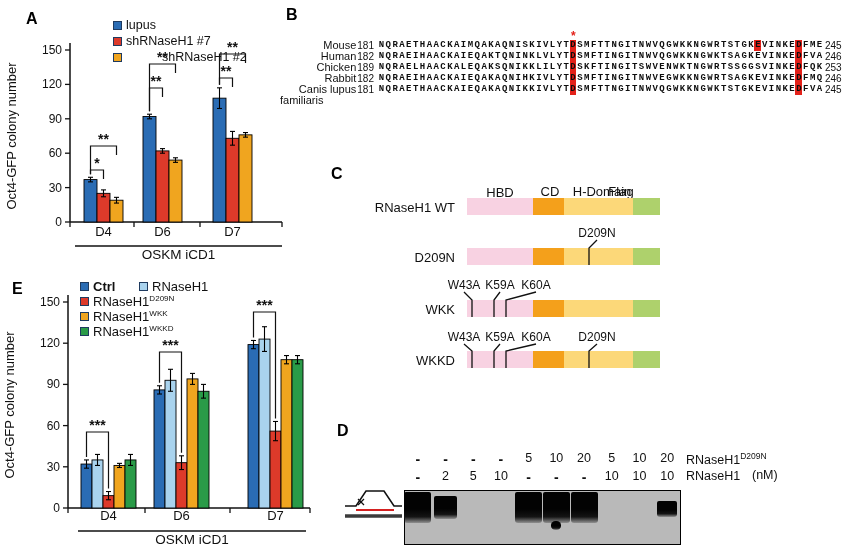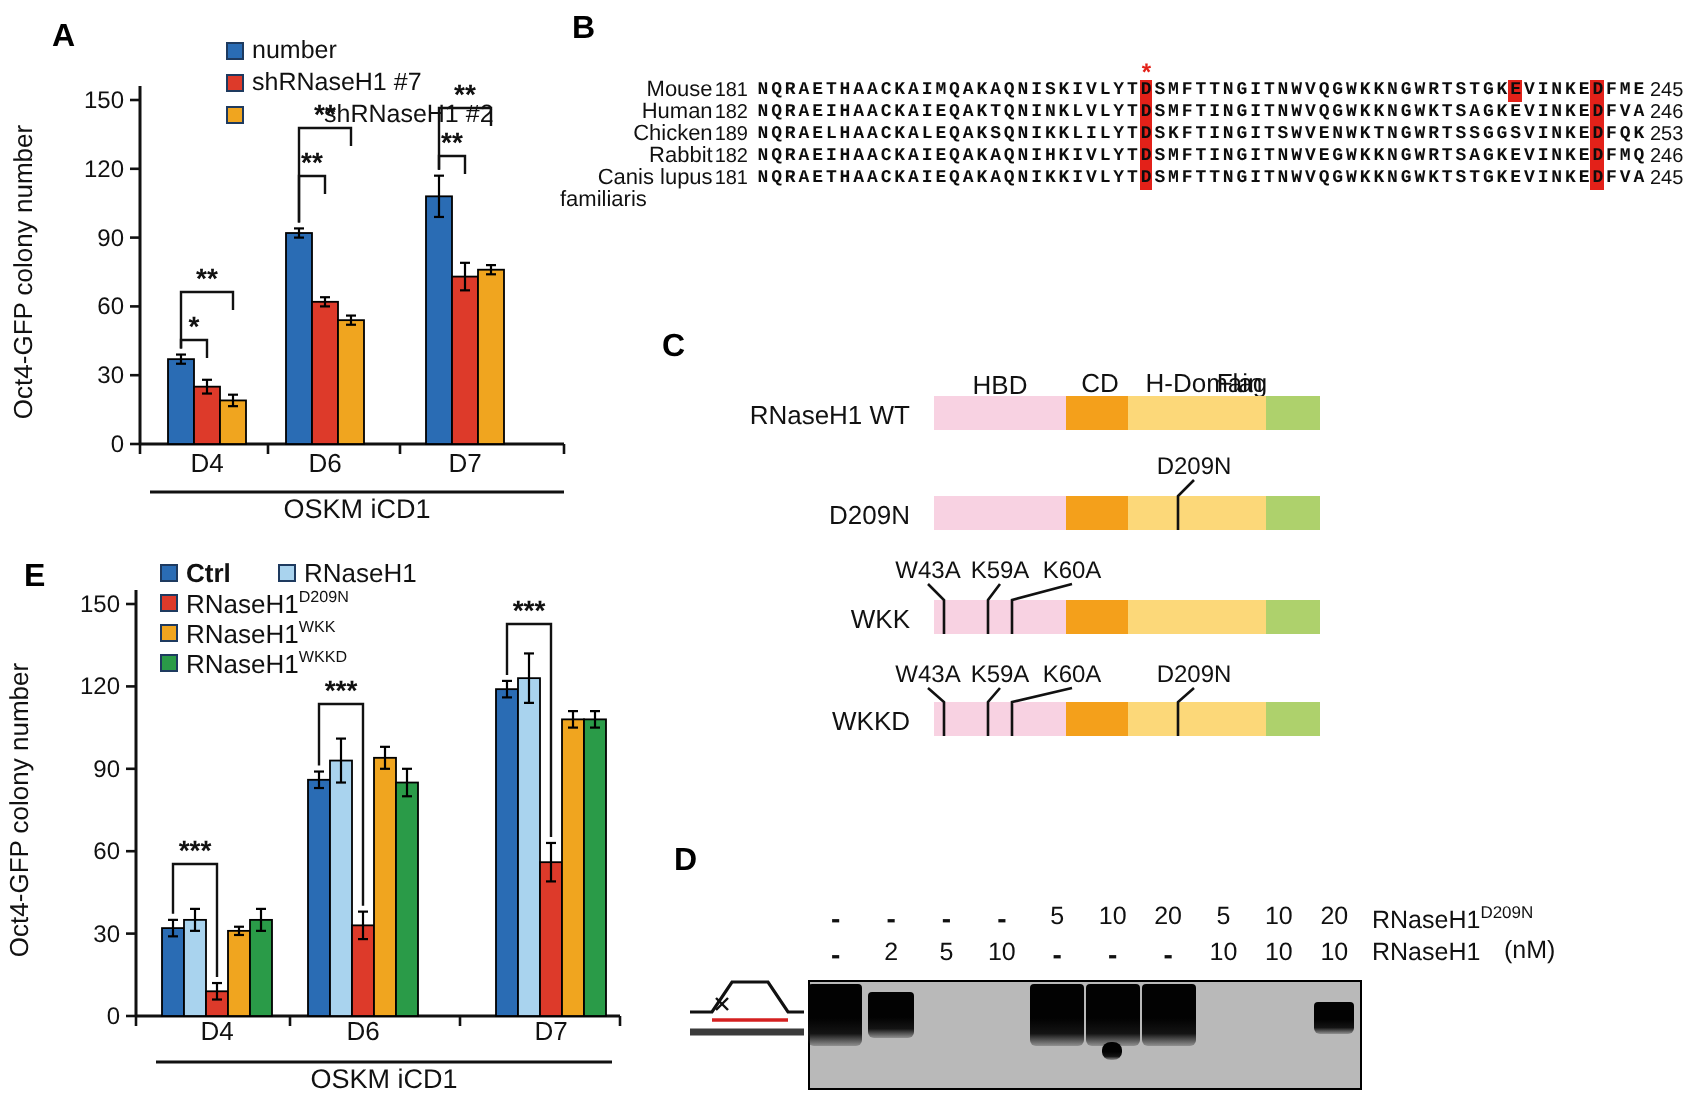--- a/index.html
+++ b/index.html
@@ -202,21 +202,21 @@
       <text x="170.5" y="82" text-anchor="middle" font-size="14" font-weight="700">***</text>
       <polyline points="253.5,69.45333333333335 253.5,44 275.5,44 275.5,150.48000000000002" fill="none" stroke="#111" stroke-width="1.2"></polyline>
       <text x="264.5" y="42" text-anchor="middle" font-size="14" font-weight="700">***</text>
       <line x1="78" y1="263" x2="306" y2="263" stroke="#111" stroke-width="1.6"></line>
       <text x="192" y="276" text-anchor="middle" font-size="13.5">OSKM iCD1</text>
       <text transform="translate(14,137) rotate(-90)" text-anchor="middle" font-size="13">Oct4-GFP colony number</text>
     </svg>
 
   <div id="legendA">
       <div class="leg-sw" style="position: absolute; left: 113px; top: 21px; background: rgb(42, 108, 180);"></div>
-      <div class="leg-t" style="position: absolute; left: 126px; top: 18px; font-size: 12.5px;">number</div>
+      <div class="leg-t" style="position: absolute; left: 126px; top: 18px; font-size: 12.5px;">lupus</div>
       <div class="leg-sw" style="position: absolute; left: 113px; top: 37px; background: rgb(221, 58, 42);"></div>
       <div class="leg-t" style="position: absolute; left: 126px; top: 34px; font-size: 12.5px;">shRNaseH1 #7</div>
       <div class="leg-sw" style="position: absolute; left: 113px; top: 53px; background: rgb(240, 165, 31);"></div>
       <div class="leg-t" style="position: absolute; left: 126px; top: 50px; font-size: 12.5px; margin-left: 36px;">shRNaseH1 #2</div>
     </div>
   <div id="legendE">
       <div class="leg-sw" style="position: absolute; left: 80px; top: 282px; background: rgb(42, 108, 180);"></div>
       <div class="leg-t" style="position: absolute; left: 93px; top: 279px; font-size: 13px; font-weight: bold;">Ctrl</div>
       <div class="leg-sw" style="position: absolute; left: 139px; top: 282px; background: rgb(169, 211, 238);"></div>
       <div class="leg-t" style="position: absolute; left: 152px; top: 279px; font-size: 13px;">RNaseH1</div>

